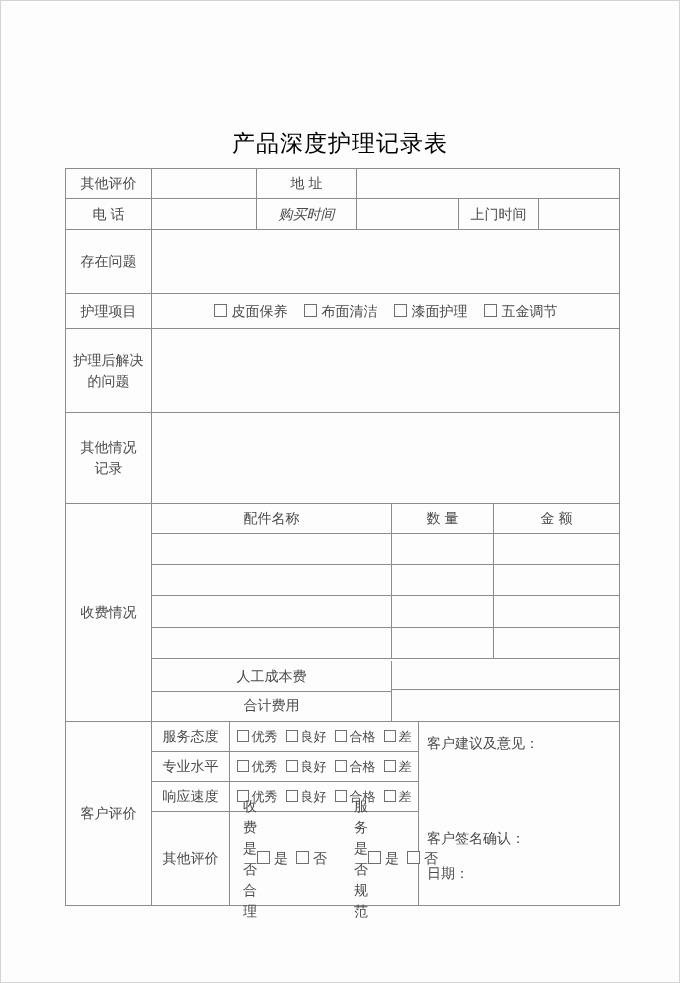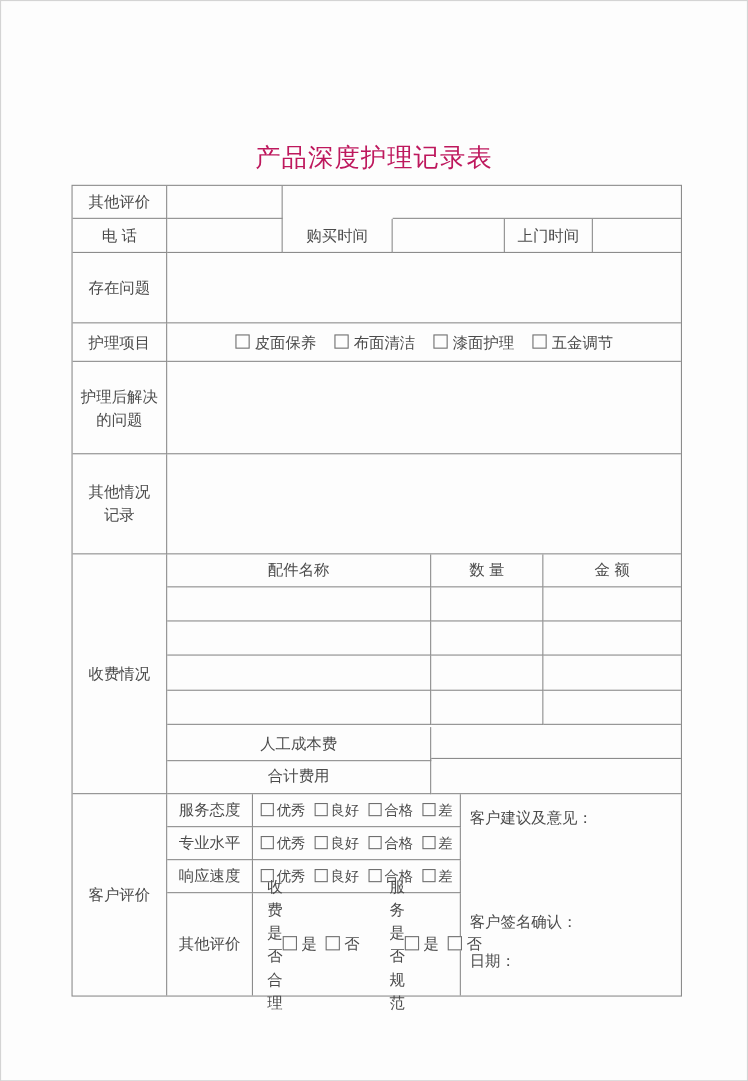--- a/index.html
+++ b/index.html
@@ -17,21 +17,21 @@
     overflow:hidden;
   }
   .title{
     position:absolute;
     top:127px;left:0;width:100%;
     margin:0;
     text-align:center;
     font-size:23px;
     font-weight:400;
     letter-spacing:1px;
-    color:#be185d;
+    color:#000000;
   }
   .form{
     position:absolute;
     left:64px;top:167px;
     width:553px;height:736px;
     border:1px solid var(--line);
     box-sizing:content-box;
   }
   .cell{
     position:absolute;
@@ -83,25 +83,26 @@
 <body>
 
 <div class="page">
 
   <h1 class="title">产品深度护理记录表</h1>
 
   <div class="form">
 
     <div class="cell" style="left:0;top:0;width:86px;height:30px;">其他评价</div>
     <div class="cell" style="left:86px;top:0;width:105px;height:30px;"></div>
+    <div class="cell" style="left:191px;top:0;width:100px;height:30px;">地 址</div>
     <div class="cell nr" style="left:291px;top:0;width:262px;height:30px;"></div>
 
     <div class="cell" style="left:0;top:30px;width:86px;height:31px;">电 话</div>
     <div class="cell" style="left:86px;top:30px;width:105px;height:31px;"></div>
-    <div class="cell" style="left:191px;top:30px;width:100px;height:31px;">购买时间</div>
+    <div class="cell" style="left:191px;top:30px;width:100px;height:31px;font-style:italic;">购买时间</div>
     <div class="cell" style="left:291px;top:30px;width:102px;height:31px;"></div>
     <div class="cell" style="left:393px;top:30px;width:80px;height:31px;">上门时间</div>
     <div class="cell nr" style="left:473px;top:30px;width:80px;height:31px;"></div>
 
     <div class="cell" style="left:0;top:61px;width:86px;height:64px;">存在问题</div>
     <div class="cell nr" style="left:86px;top:61px;width:467px;height:64px;"></div>
 
     <div class="cell" style="left:0;top:125px;width:86px;height:35px;">护理项目</div>
     <div class="cell nr" style="left:86px;top:125px;width:467px;height:35px;">
       <span class="opt"><span class="cb"></span><span>皮面保养</span></span>

